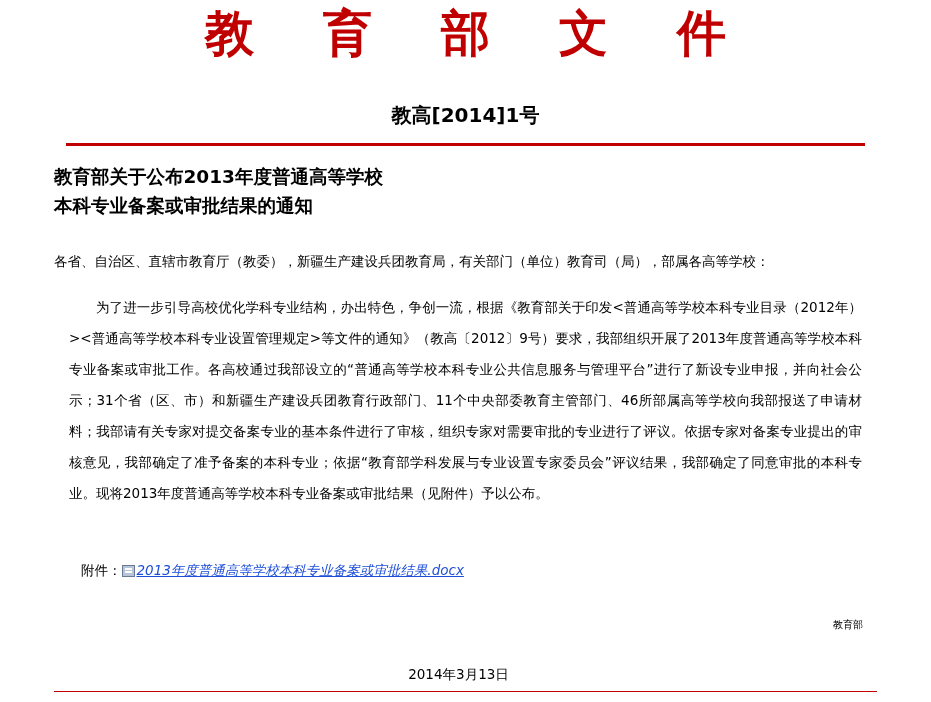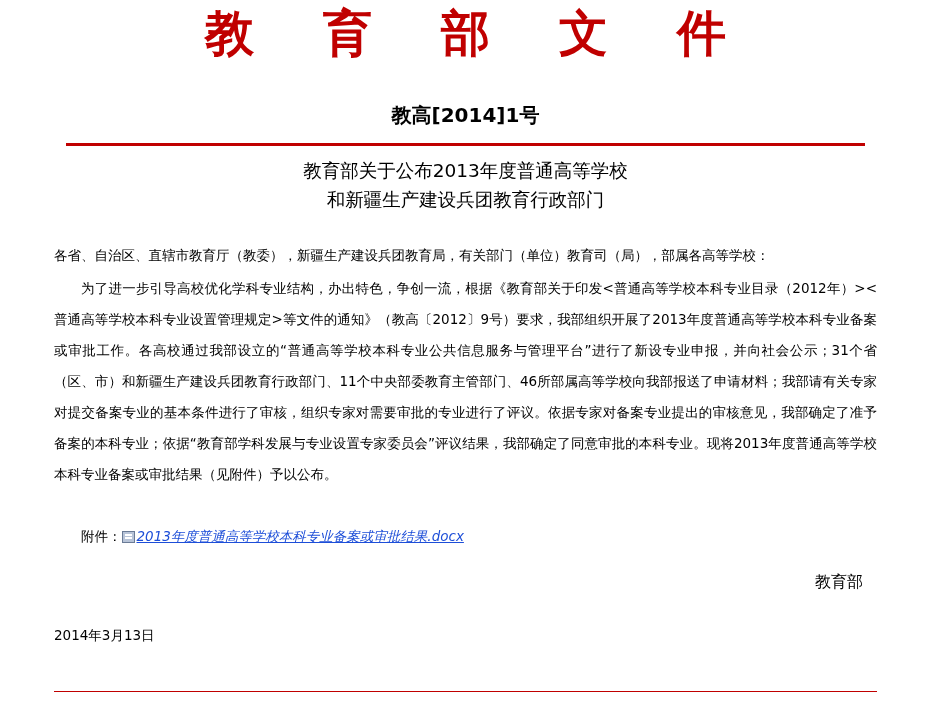--- a/index.html
+++ b/index.html
@@ -47,44 +47,44 @@
   }
   
   .red-rule {
     border: none;
     border-top: 3px solid #c00000;
     margin: 14px 12px 0 12px;
     height: 0;
   }
   
   .doc-title {
-    text-align: center;
+    text-align: left;
     font-family: "DejaVu Sans", "Liberation Sans", sans-serif;
-    font-weight: normal;
+    font-weight: bold;
     font-size: 18.5px;
     line-height: 29px;
-    margin-top: 10px;
+    margin-top: 16px;
   }
   .doc-title .line {
     display: block;
   }
   
   .body-block {
     margin-top: 26px;
     font-family: "DejaVu Sans", "Liberation Sans", sans-serif;
     font-size: 13.5px;
     line-height: 31px;
     text-align: justify;
     text-justify: inter-ideograph;
   }
   .salutation {
     margin: 16px 0 2px 0;
   }
   .para {
-    margin: 0;
+    margin: 15px;
     text-indent: 2em;
   }
   .para-spacer {
     height: 16px;
   }
   
   .attachment-row {
     margin-top: 18px;
     font-family: "DejaVu Sans", "Liberation Sans", sans-serif;
     font-size: 13.5px;
@@ -117,26 +117,26 @@
     text-decoration: underline;
     font-style: italic;
     font-family: "DejaVu Sans", "Liberation Sans", sans-serif;
     font-size: 13.5px;
     cursor: pointer;
   }
   
   .signature {
     text-align: right;
     font-family: "DejaVu Sans", "Liberation Sans", sans-serif;
-    font-size: 16px;
-    margin-top: 24px;
+    font-size: 10px;
+    margin-top: 36px;
     padding-right: 14px;
   }
   .sig-date {
-    text-align: left;
+    text-align: center;
     font-family: "DejaVu Sans", "Liberation Sans", sans-serif;
     font-size: 13.5px;
     margin-top: 34px;
     padding-right: 14px;
   }
   
   .bottom-rule {
     position: absolute;
     left: 54px;
     right: 54px;
@@ -153,21 +153,21 @@
   <div class="masthead">
     <div class="masthead-title">教 育 部 文 件</div>
   </div>
 
   <div class="doc-number">教高[2014]1号</div>
 
   <hr class="red-rule">
 
   <div class="doc-title">
     <span class="line">教育部关于公布2013年度普通高等学校</span>
-    <span class="line">和新疆生产建设兵团教育行政部门</span>
+    <span class="line">本科专业备案或审批结果的通知</span>
   </div>
 
   <div class="body-block">
     <p class="salutation">各省、自治区、直辖市教育厅（教委），新疆生产建设兵团教育局，有关部门（单位）教育司（局），部属各高等学校：</p>
     <p class="para">为了进一步引导高校优化学科专业结构，办出特色，争创一流，根据《教育部关于印发&lt;普通高等学校本科专业目录（2012年）&gt;&lt;普通高等学校本科专业设置管理规定&gt;等文件的通知》（教高〔2012〕9号）要求，我部组织开展了2013年度普通高等学校本科专业备案或审批工作。各高校通过我部设立的“普通高等学校本科专业公共信息服务与管理平台”进行了新设专业申报，并向社会公示；31个省（区、市）和新疆生产建设兵团教育行政部门、11个中央部委教育主管部门、46所部属高等学校向我部报送了申请材料；我部请有关专家对提交备案专业的基本条件进行了审核，组织专家对需要审批的专业进行了评议。依据专家对备案专业提出的审核意见，我部确定了准予备案的本科专业；依据“教育部学科发展与专业设置专家委员会”评议结果，我部确定了同意审批的本科专业。现将2013年度普通高等学校本科专业备案或审批结果（见附件）予以公布。</p>
     <div class="para-spacer"></div>
   </div>
 
   <div class="attachment-row">
     <span>附件：</span><span class="attach-icon"></span><a class="attach-link" href="#">2013年度普通高等学校本科专业备案或审批结果.docx</a>

